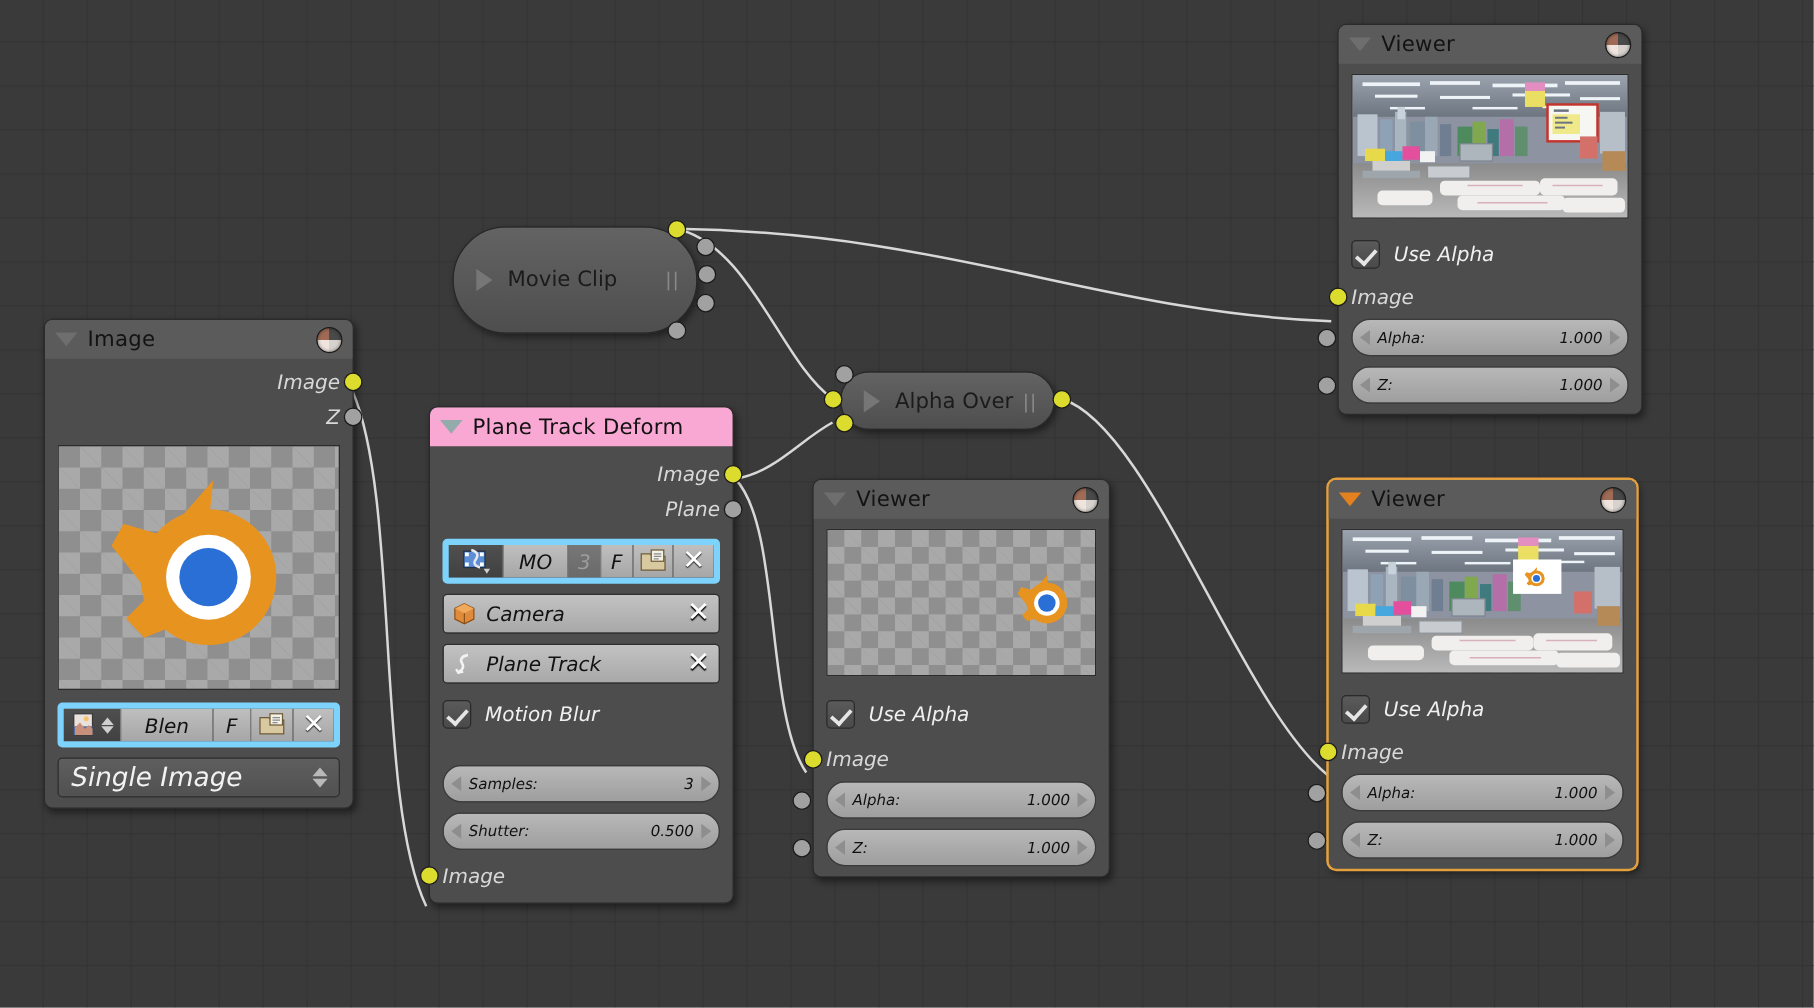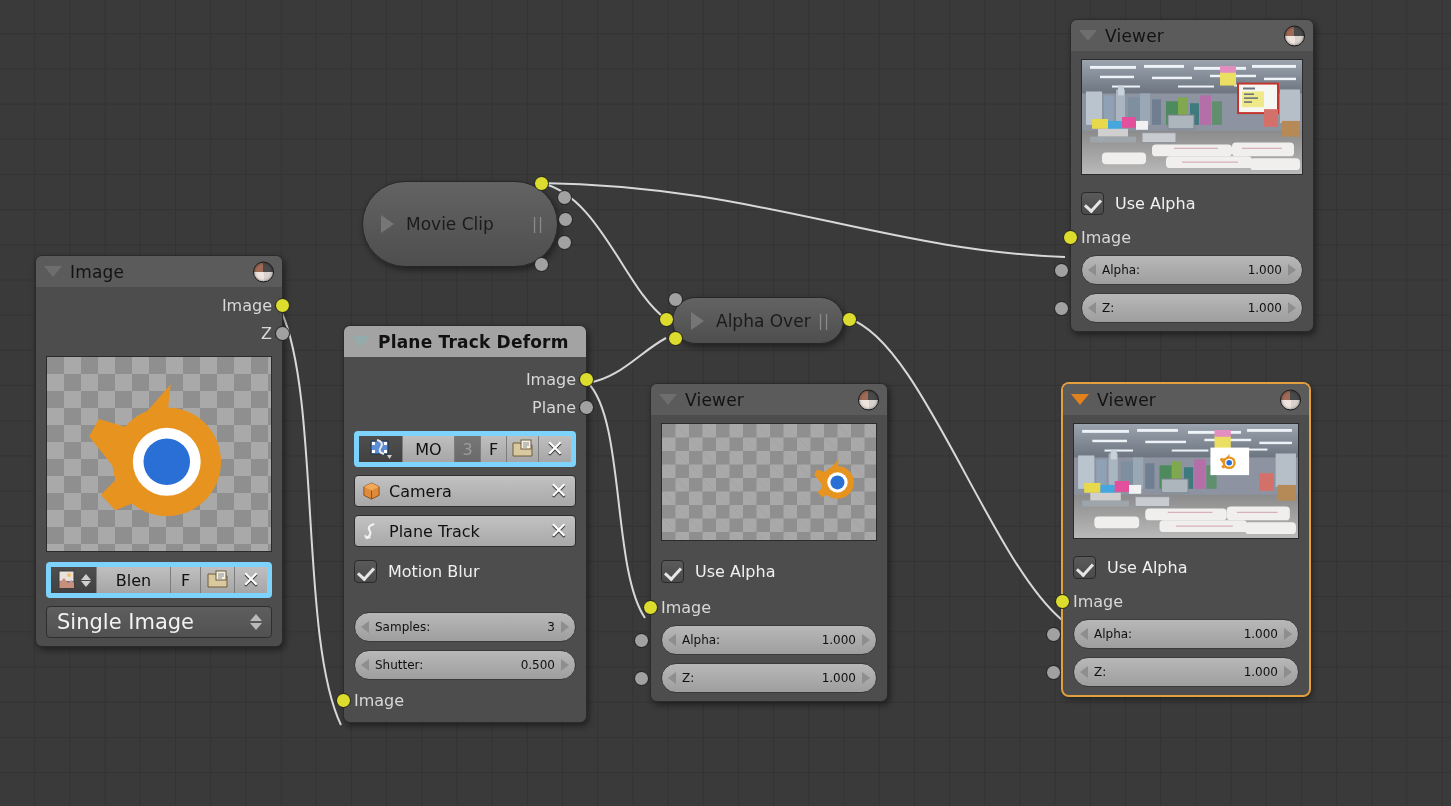--- a/index.html
+++ b/index.html
@@ -35,42 +35,42 @@
     box-shadow: 0 0 0 1px #e7a13c, 2px 3px 6px rgba(0,0,0,0.45);
   }
   .nhead {
     position: relative;
     height: 31px;
     display: flex; align-items: center;
     border-radius: 6px 6px 0 0;
     background: #5b5b5b;
     padding-left: 8px;
   }
-  .nhead.teal { background: #a3a3a3; font-weight: bold; }
+  .nhead.teal { background: #f9a8d4; }
   .tri {
     width: 0; height: 0;
     border-left: 9px solid transparent;
     border-right: 9px solid transparent;
     border-top: 11px solid #6e6e6e;
     margin-right: 8px;
     flex: 0 0 auto;
   }
   .nhead.teal .tri { border-top-color: #93abab; }
   .tri.open-orange { border-top-color: #e4811f; }
   .ntitle { font-size: 17px; color: #131313; letter-spacing: .2px; }
   .nhead.teal .ntitle { color: #111; }
   .wheel {
     position: absolute; right: 8px; top: 50%; transform: translateY(-50%);
     width: 21px; height: 21px; border-radius: 50%;
     border: 1px solid #1a1a1a;
     background:
       conic-gradient(from 180deg, #efe4de 0deg 90deg, #a06b56 90deg 180deg, #4a4a4a 180deg 270deg, #d7d2cd 270deg 360deg);
     box-shadow: inset 0 0 3px rgba(0,0,0,.5);
   }
-  .nbody { padding: 4px 10px 8px 10px; position: relative; }
+  .nbody { padding: 4px 10px 8px 10px; position: relative; font-style: italic; }
 
   
   .sock {
     position: absolute;
     width: 15px; height: 15px; border-radius: 50%;
     border: 1px solid #1b1b1b;
     z-index: 14;
   }
   .sock.yellow { background: #dcdc2e; }
   .sock.gray   { background: #a1a1a1; }

